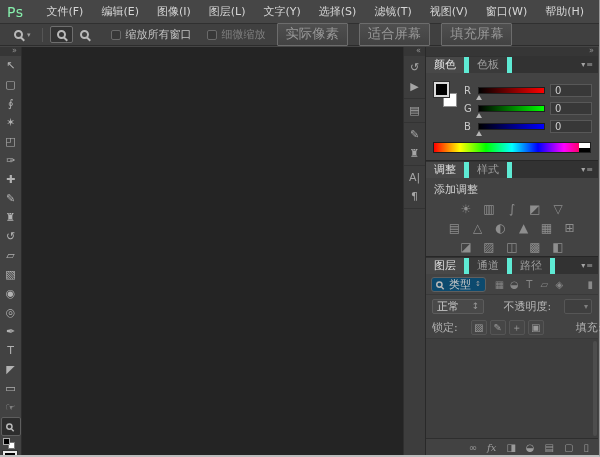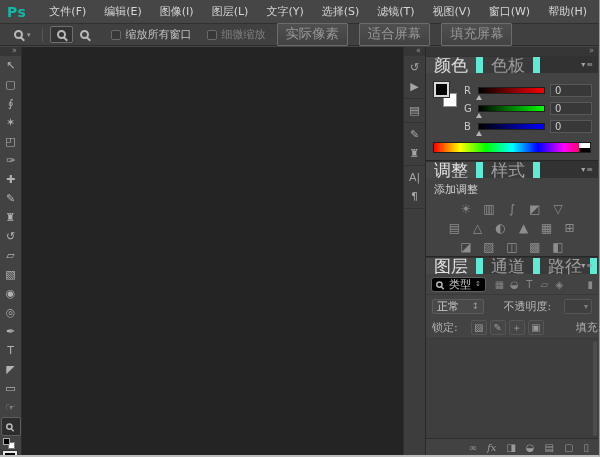--- a/index.html
+++ b/index.html
@@ -2,21 +2,21 @@
 <html><head>
 <meta charset="utf-8">
 <style>
   *{box-sizing:border-box;margin:0;padding:0}
   html,body{width:600px;height:457px;overflow:hidden}
   body{font-family:"DejaVu Sans","Liberation Sans",sans-serif;font-size:11px;color:#cccccc;background:#454545}
   .window{position:relative;width:600px;height:457px;background:#454545;border-right:1px solid #9a9a9a;border-bottom:2px solid #bdbdbd}
 
   
   .menubar{height:24px;display:flex;align-items:center;background:#464646;border-bottom:1px solid #303030;padding-left:7px}
-  .pslogo{color:#14b8a6;font-weight:bold;font-size:14px;letter-spacing:.5px;margin-right:14px}
+  .pslogo{color:#86efac;font-weight:normal;font-size:14px;letter-spacing:.5px;margin-right:14px}
   .mitem{padding:0 9px;color:#d6d6d6}
 
   
   .optionsbar{height:22px;background:#404040;border-bottom:1px solid #2c2c2c;display:flex;align-items:center;padding-left:10px}
   .mag{position:relative;width:9px;height:9px;border:2px solid #b9b9b9;border-radius:50%;display:inline-block}
   .mag::after{content:"";position:absolute;width:5px;height:2px;background:#b9b9b9;right:-4px;bottom:-3px;transform:rotate(45deg)}
   .toolpreset{display:flex;align-items:center;gap:4px;padding:2px 4px}
   .caret{font-size:7px;color:#9d9d9d}
   .sep{width:1px;height:14px;background:#2e2e2e;border-right:1px solid #555;margin:0 7px}
   .zbtn{width:23px;height:17px;display:flex;align-items:center;justify-content:center;border-radius:2px;border:1px solid transparent}
@@ -40,21 +40,21 @@
   .canvas{flex:1;background:#242424;border-right:1px solid #2f2f2f}
 
   .icondock{width:22px;background:#3d3d3d;border-right:1px solid #292929;display:flex;flex-direction:column;align-items:center}
   .dgroup{width:100%;padding:2px 0;border-bottom:1px solid #333;display:flex;flex-direction:column;align-items:center}
   .dicon{width:20px;height:19px;display:flex;align-items:center;justify-content:center;color:#a6a6a6;font-size:11px}
 
   
   .paneldock{width:172px;background:#434343;display:flex;flex-direction:column}
   .pgroup{border-bottom:1px solid #272727}
   .tabbar{height:17px;background:#323232;display:flex;align-items:flex-end;position:relative}
-  .tab{padding:2px 8px 2px;font-size:17px;line-height:12px;color:#9d9d9d;background:#3a3a3a;border-right:7px solid #5eead4}
+  .tab{padding:2px 8px 2px;font-size:11px;line-height:12px;color:#9d9d9d;background:#3a3a3a;border-right:5px solid #5eead4}
   .tab.active{background:#484848;color:#e0e0e0}
   .pmenu{position:absolute;right:4px;top:4px;color:#a5a5a5;font-size:8px;letter-spacing:1px}
 
   
   .colorbody{display:flex;padding:7px 6px 2px 6px}
   .swatches{width:32px;height:36px;position:relative;flex:none}
   .sw-bg{position:absolute;left:11px;top:13px;width:14px;height:14px;background:#fff;border:1px solid #8d8d8d}
   .sw-fg{position:absolute;left:2px;top:2px;width:15px;height:15px;background:#000;border:2px solid #d9d9d9;outline:1px solid #2e2e2e}
   .sliders{flex:1;padding-top:1px}
   .srow{display:flex;align-items:center;height:18px;gap:5px}
@@ -66,21 +66,21 @@
   .specend{position:absolute;right:0;top:0;width:11px;height:100%}
 
   
   .adjlabel{padding:4px 8px 2px;color:#d2d2d2}
   .adjrow{display:flex;justify-content:center;align-items:center;gap:9px;height:19px;color:#8e8e8e;font-size:12px}
   .adjicon{width:14px;text-align:center}
 
   
   .layersgroup{flex:1;display:flex;flex-direction:column;border-bottom:none}
   .lfilter{display:flex;align-items:center;height:21px;padding:0 5px;gap:4px;border-bottom:1px solid #393939}
-  .kindbox{display:flex;align-items:center;gap:4px;background:#000000;border:1px solid #5f5f5f;border-radius:3px;height:15px;padding:0 4px;color:#c9c9c9}
+  .kindbox{display:flex;align-items:center;gap:4px;background:#0c4a6e;border:1px solid #5f5f5f;border-radius:3px;height:15px;padding:0 4px;color:#c9c9c9}
   .smag{transform:scale(.75);transform-origin:left center}
   .ficon{width:15px;text-align:center;color:#868686;font-size:10px}
   .ftoggle{margin-left:auto;color:#8a8a8a;font-size:10px}
   .lrow{display:flex;align-items:center;height:22px;padding:0 6px;gap:13px}
   .lrow.b{border-bottom:1px solid #393939}
   .blenddrop{width:74px;height:15px;background:#494949;border:1px solid #5c5c5c;border-radius:2px;display:flex;align-items:center;padding:0 4px;color:#d0d0d0}
   .blenddrop .bcaret{margin-left:auto;color:#999;font-size:9px}
   .llabel{color:#b5b5b5;white-space:nowrap}
   .valbox{width:38px;height:15px;background:#3f3f3f;border:1px solid #565656;border-radius:2px;display:flex;align-items:center;padding:0 3px;color:#bbb;font-size:10px}
   .valbox .bcaret{margin-left:auto;color:#7f7f7f;font-size:8px}

